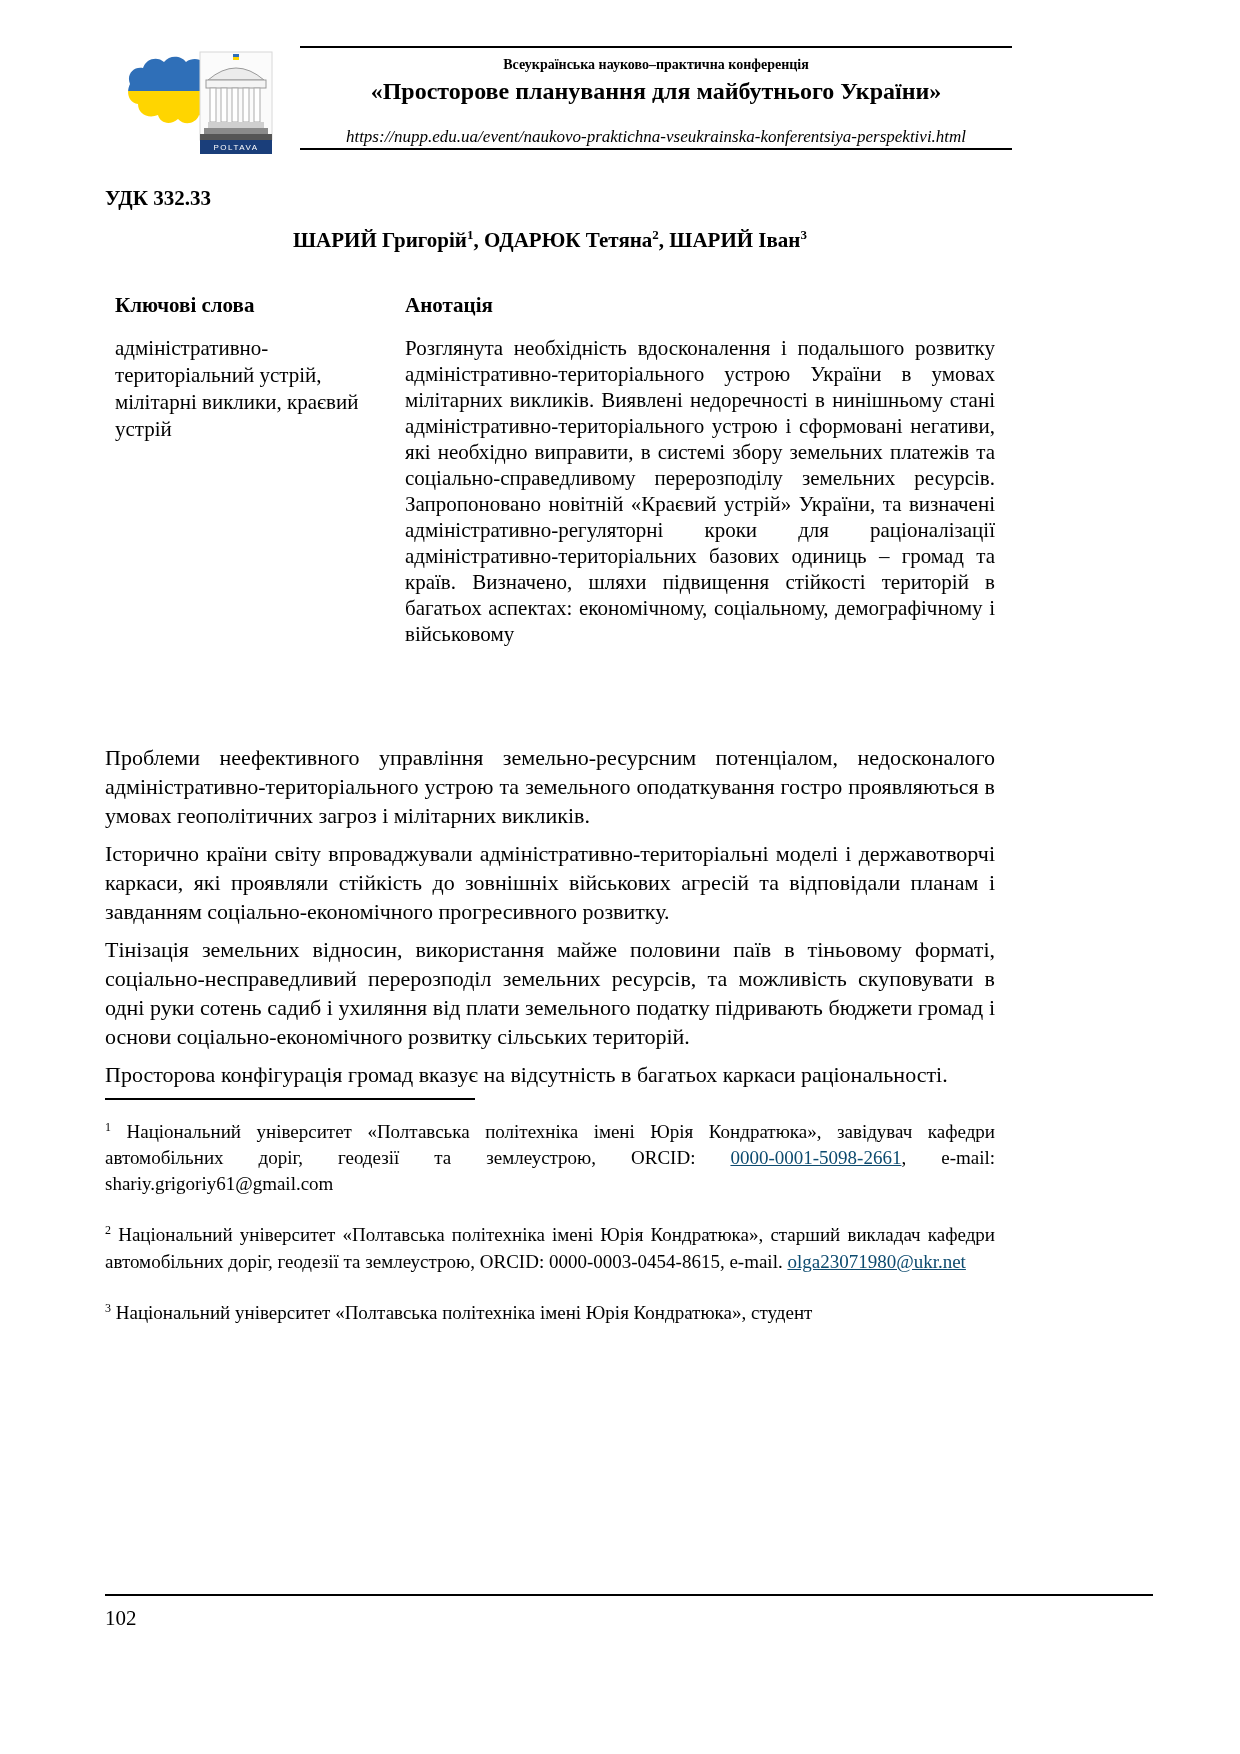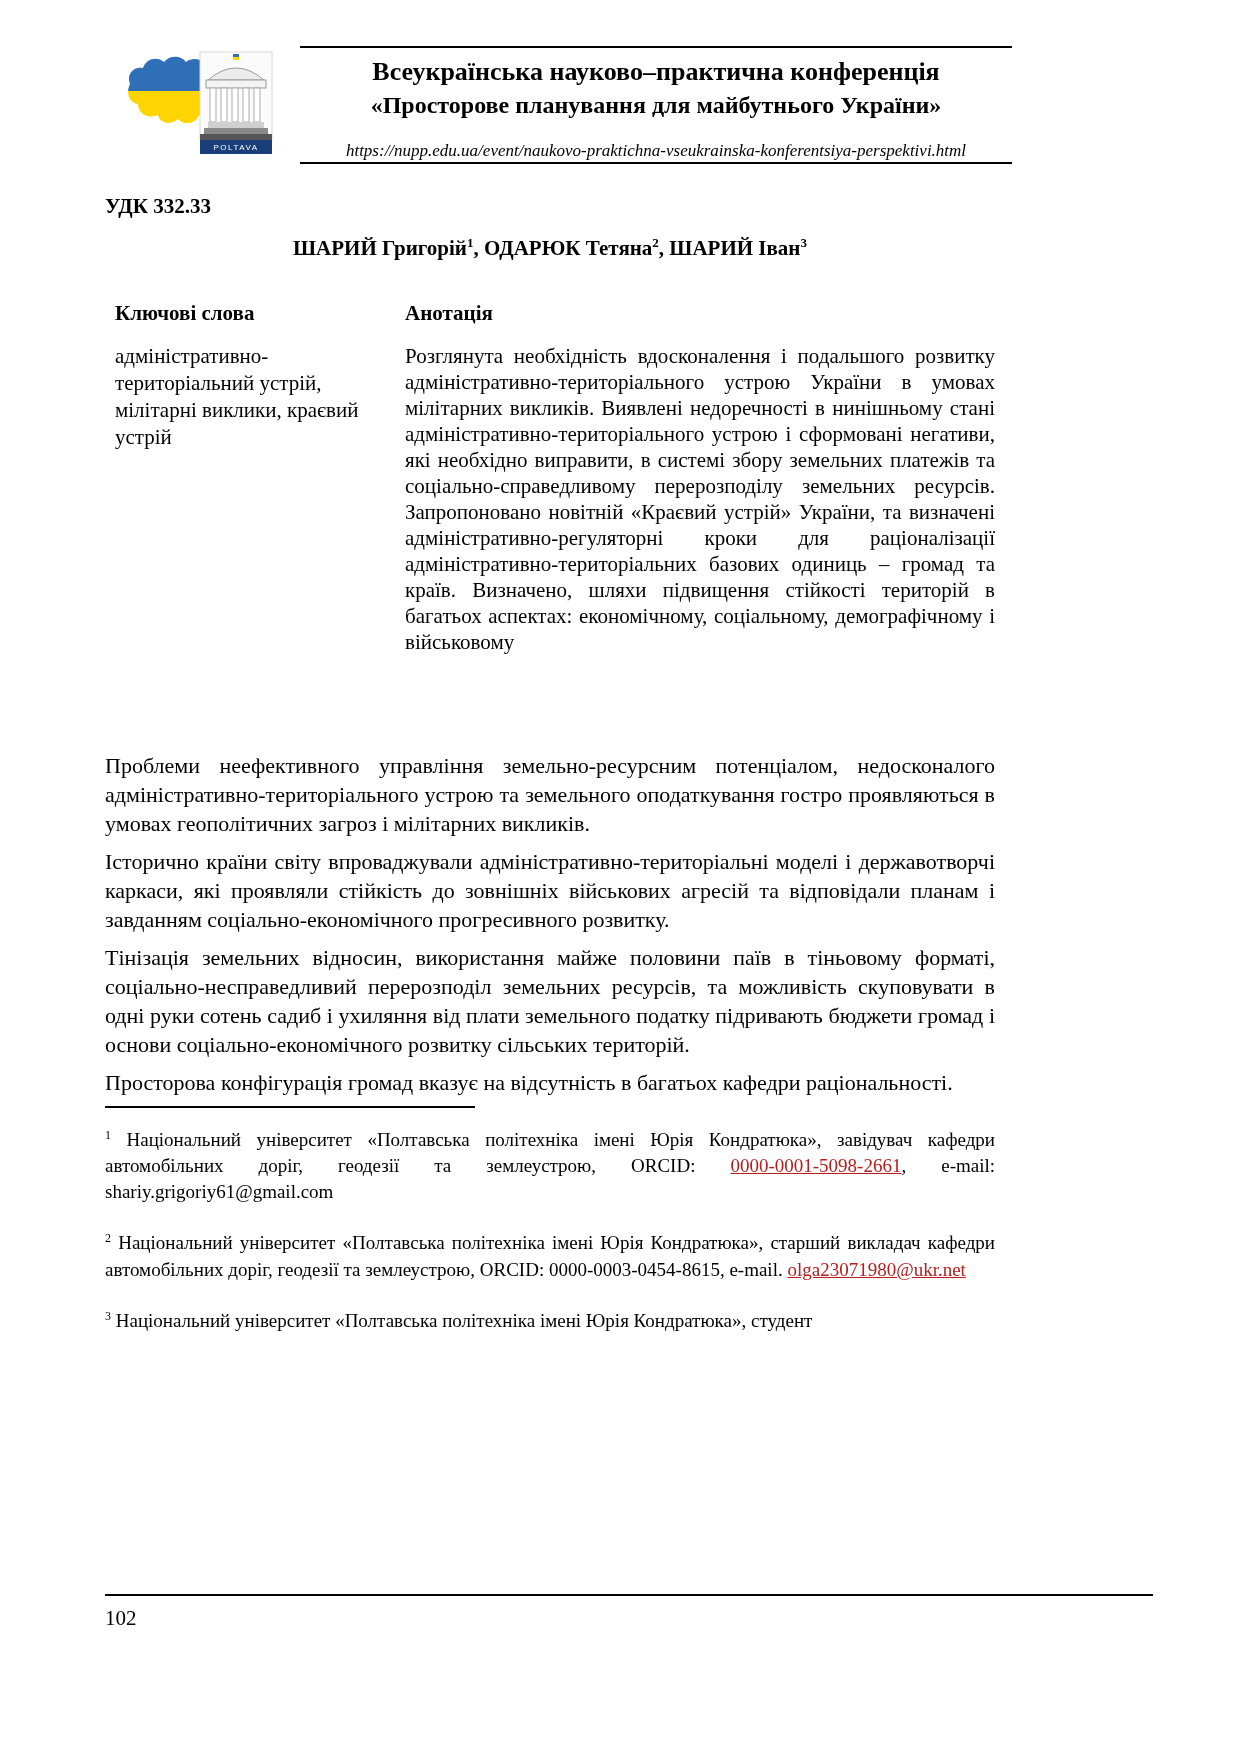--- a/index.html
+++ b/index.html
@@ -11,21 +11,21 @@
     background: #ffffff;
     font-family: "Liberation Serif", serif;
     color: #000000;
     overflow: hidden;
   }
   
   .header { display: flex; align-items: flex-start; margin: 46px 0 0 116px; }
   .logo { width: 170px; height: 110px; flex: 0 0 auto; margin-right: 14px; }
   .header-right { width: 712px; text-align: center; }
   .rule { border-top: 2px solid #000; }
-  .conf-line1 { font-weight: bold; font-size: 26px; margin-top: 9px; }
+  .conf-line1 { font-weight: bold; font-size: 14px; margin-top: 9px; }
   .conf-line2 { font-weight: bold; font-size: 24px; margin-top: 5px; }
   .conf-url  { font-style: italic; font-size: 17px; margin-top: 22px; padding-bottom: 1px; }
   
   .udc { margin: 30px 12px 0 105px; font-weight: bold; font-size: 21px; }
   .title {
     width: 890px; margin: 42px 0 0 105px;
     text-align: center; font-weight: bold; font-size: 26px;
     line-height: 38px; white-space: pre-line;
   }
   .authors { width: 890px; margin: 16px 0 1px 105px; text-align: center; font-weight: bold; font-size: 21px; }
@@ -38,21 +38,21 @@
   .kw-text { font-size: 21px; line-height: 27px; }
   .abs-text { font-size: 21px; line-height: 26px; text-align: justify; }
   
   .article-body { width: 890px; margin: 96px 0 0 105px; font-size: 22px; line-height: 29px; text-align: justify; }
   .body-par { margin: 0 0 9px 0; }
   
   .footnote-sep { width: 370px; margin: 8px 0 14px 105px; border-top: 2px solid #000; }
   .footnotes { width: 890px; margin-left: 105px; font-size: 19px; line-height: 26px; text-align: justify; }
   .footnote { margin-bottom: 20px; }
   .footnote sup { font-size: 12px; }
-  .doc-link { color: #b91c1c; text-decoration: underline; }
+  .doc-link { color: #0c4a6e; text-decoration: underline; }
   
   .footer { position: absolute; left: 105px; right: 87px; top: 1594px; }
   .page-number { font-size: 21px; margin-top: 10px; }
 </style>
 </head>
 <body>
 
 <div class="page">
 
   <div class="header">
@@ -115,21 +115,21 @@
     <div class="abs-col">
       <div class="col-label">Анотація</div>
       <div class="abs-text">Розглянута необхідність вдосконалення і подальшого розвитку адміністративно-територіального устрою України в умовах мілітарних викликів. Виявлені недоречності в нинішньому стані адміністративно-територіального устрою і сформовані негативи, які необхідно виправити, в системі збору земельних платежів та соціально-справедливому перерозподілу земельних ресурсів. Запропоновано новітній «Краєвий устрій» України, та визначені адміністративно-регуляторні кроки для раціоналізації адміністративно-територіальних базових одиниць – громад та країв. Визначено, шляхи підвищення стійкості територій в багатьох аспектах: економічному, соціальному, демографічному і військовому</div>
     </div>
   </div>
 
   <div class="article-body">
       <p class="body-par">Проблеми неефективного управління земельно-ресурсним потенціалом, недосконалого адміністративно-територіального устрою та земельного оподаткування гостро проявляються в умовах геополітичних загроз і мілітарних викликів.</p>
       <p class="body-par">Історично країни світу впроваджували адміністративно-територіальні моделі і державотворчі каркаси, які проявляли стійкість до зовнішніх військових агресій та відповідали планам і завданням соціально-економічного прогресивного розвитку.</p>
       <p class="body-par">Тінізація земельних відносин, використання майже половини паїв в тіньовому форматі, соціально-несправедливий перерозподіл земельних ресурсів, та можливість  скуповувати в одні руки сотень садиб і ухиляння від плати земельного податку підривають бюджети громад і основи соціально-економічного  розвитку сільських територій.</p>
-      <p class="body-par">Просторова конфігурація громад вказує на відсутність в багатьох кафедри раціональності.</p>
+      <p class="body-par">Просторова конфігурація громад вказує на відсутність в багатьох каркаси раціональності.</p>
     </div>
 
   <div class="footnote-sep"></div>
   <div class="footnotes">
       <div class="footnote"><sup>1</sup> Національний університет «Полтавська політехніка імені Юрія Кондратюка», завідувач кафедри автомобільних доріг, геодезії та землеустрою, ORCID: <a class="doc-link" href="#">0000-0001-5098-2661</a>, e-mail: shariy.grigoriy61@gmail.com</div>
       <div class="footnote"><sup>2</sup> Національний університет «Полтавська політехніка імені Юрія Кондратюка», старший викладач кафедри автомобільних доріг, геодезії та землеустрою, ORCID: 0000-0003-0454-8615, e-mail. <a class="doc-link" href="#">olga23071980@ukr.net</a></div>
       <div class="footnote"><sup>3</sup> Національний університет «Полтавська політехніка імені Юрія Кондратюка», студент</div>
     </div>
 
   <div class="footer">

